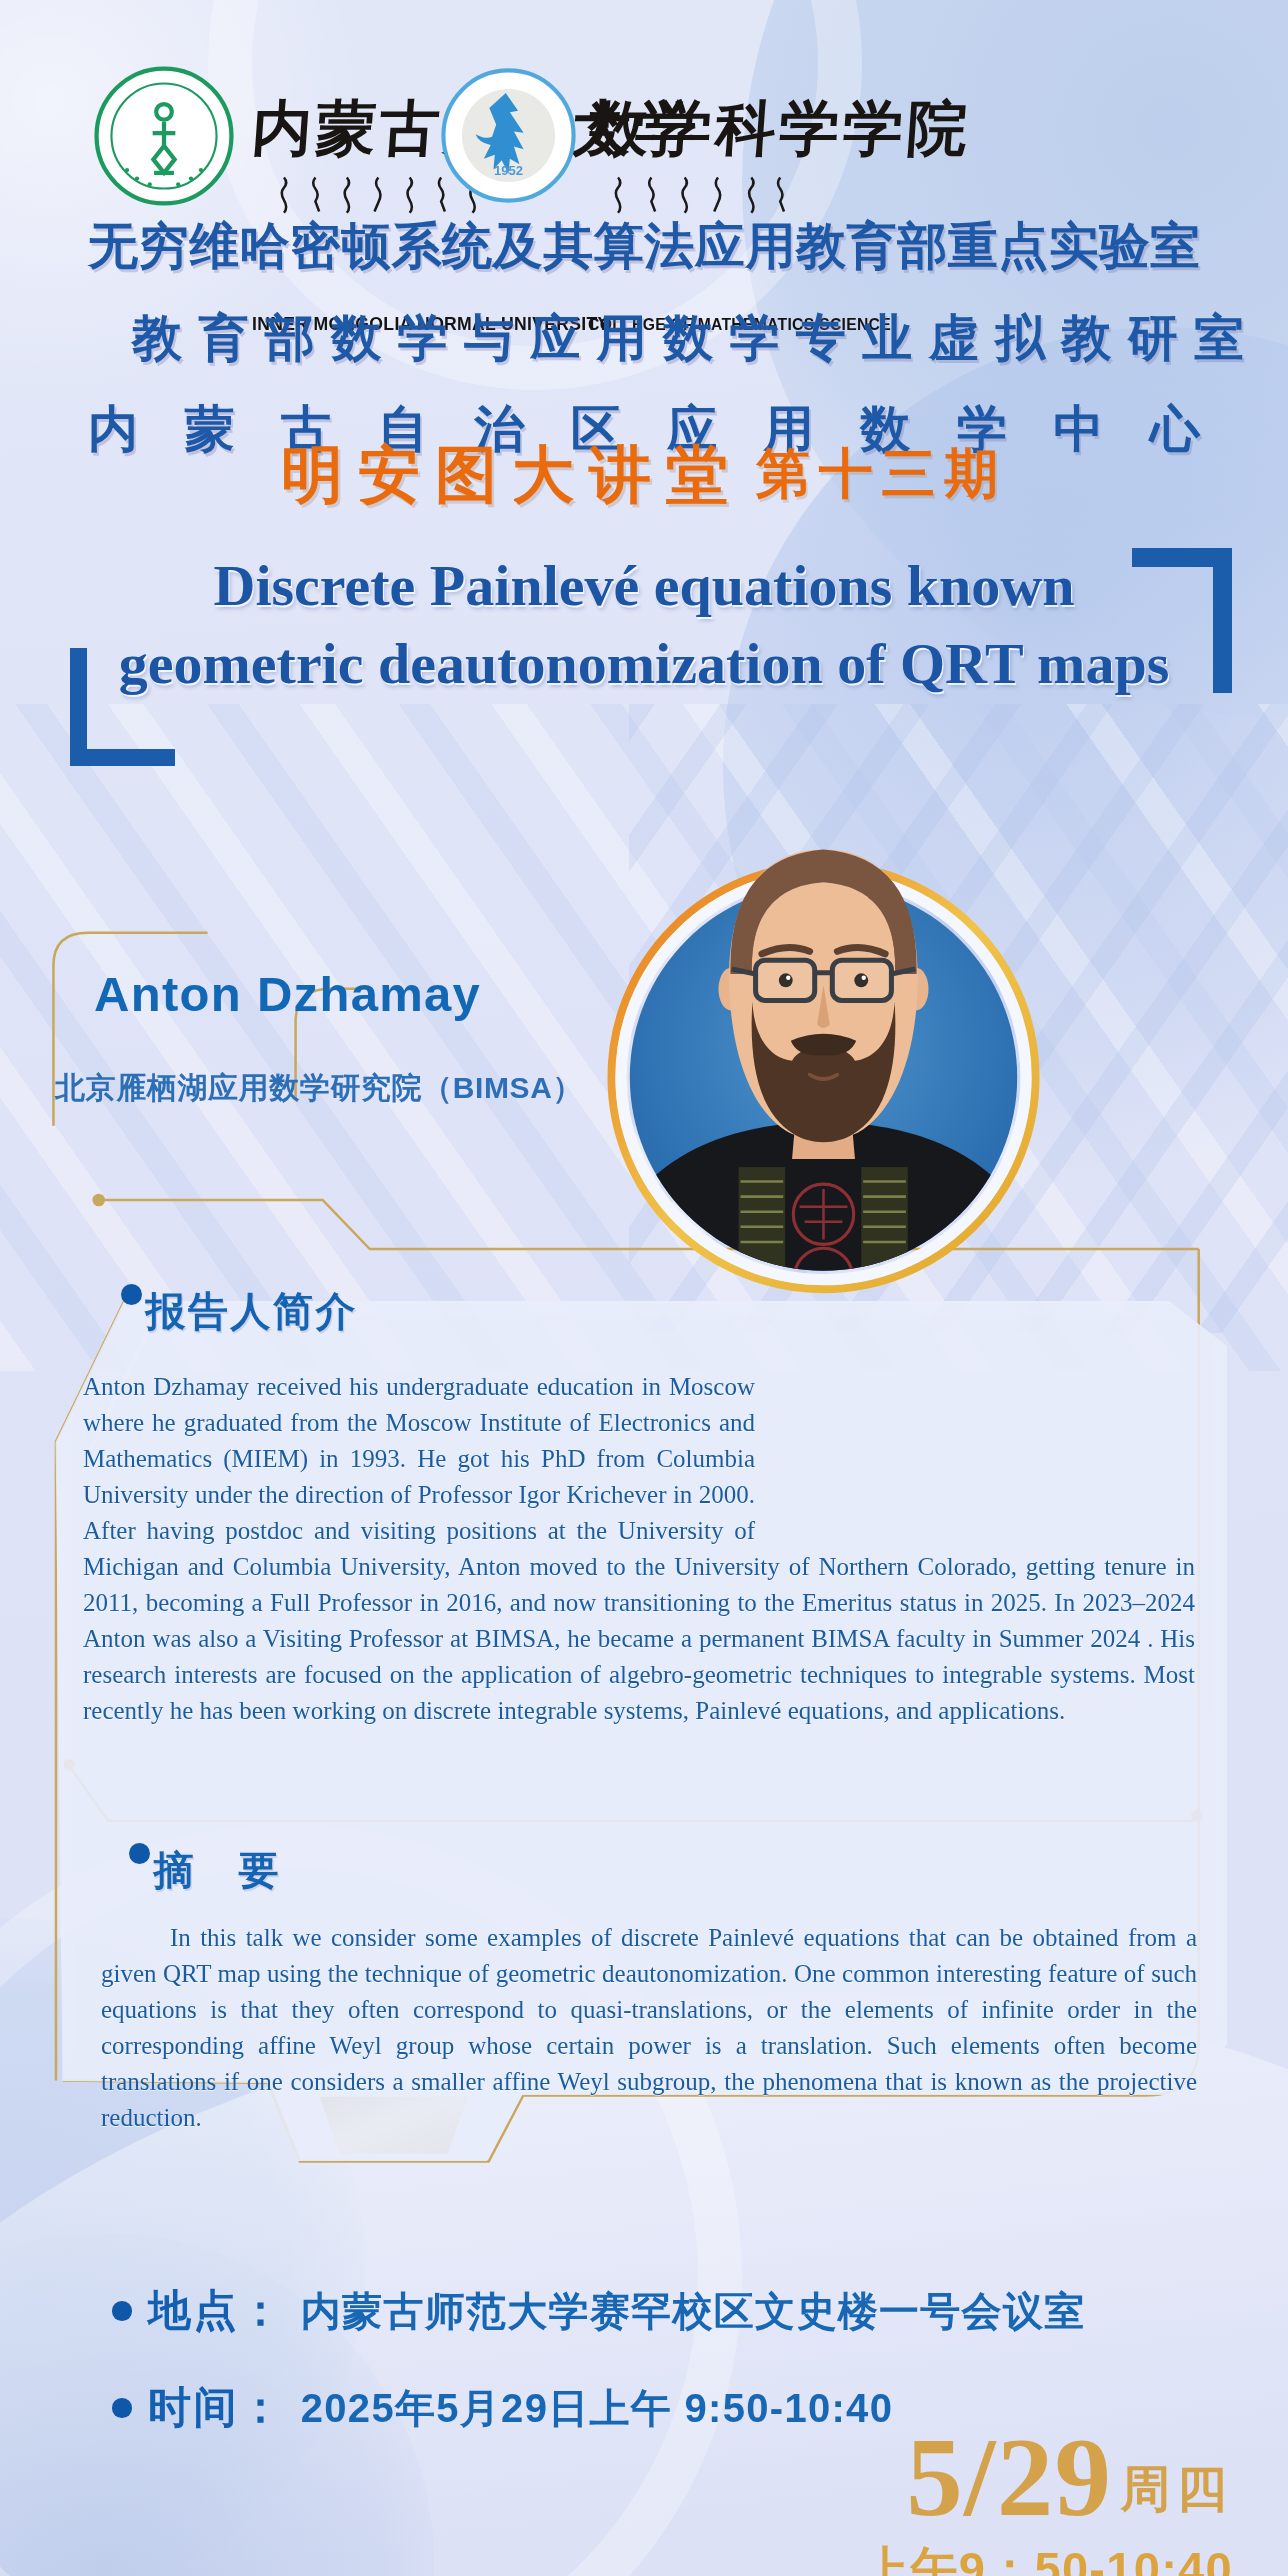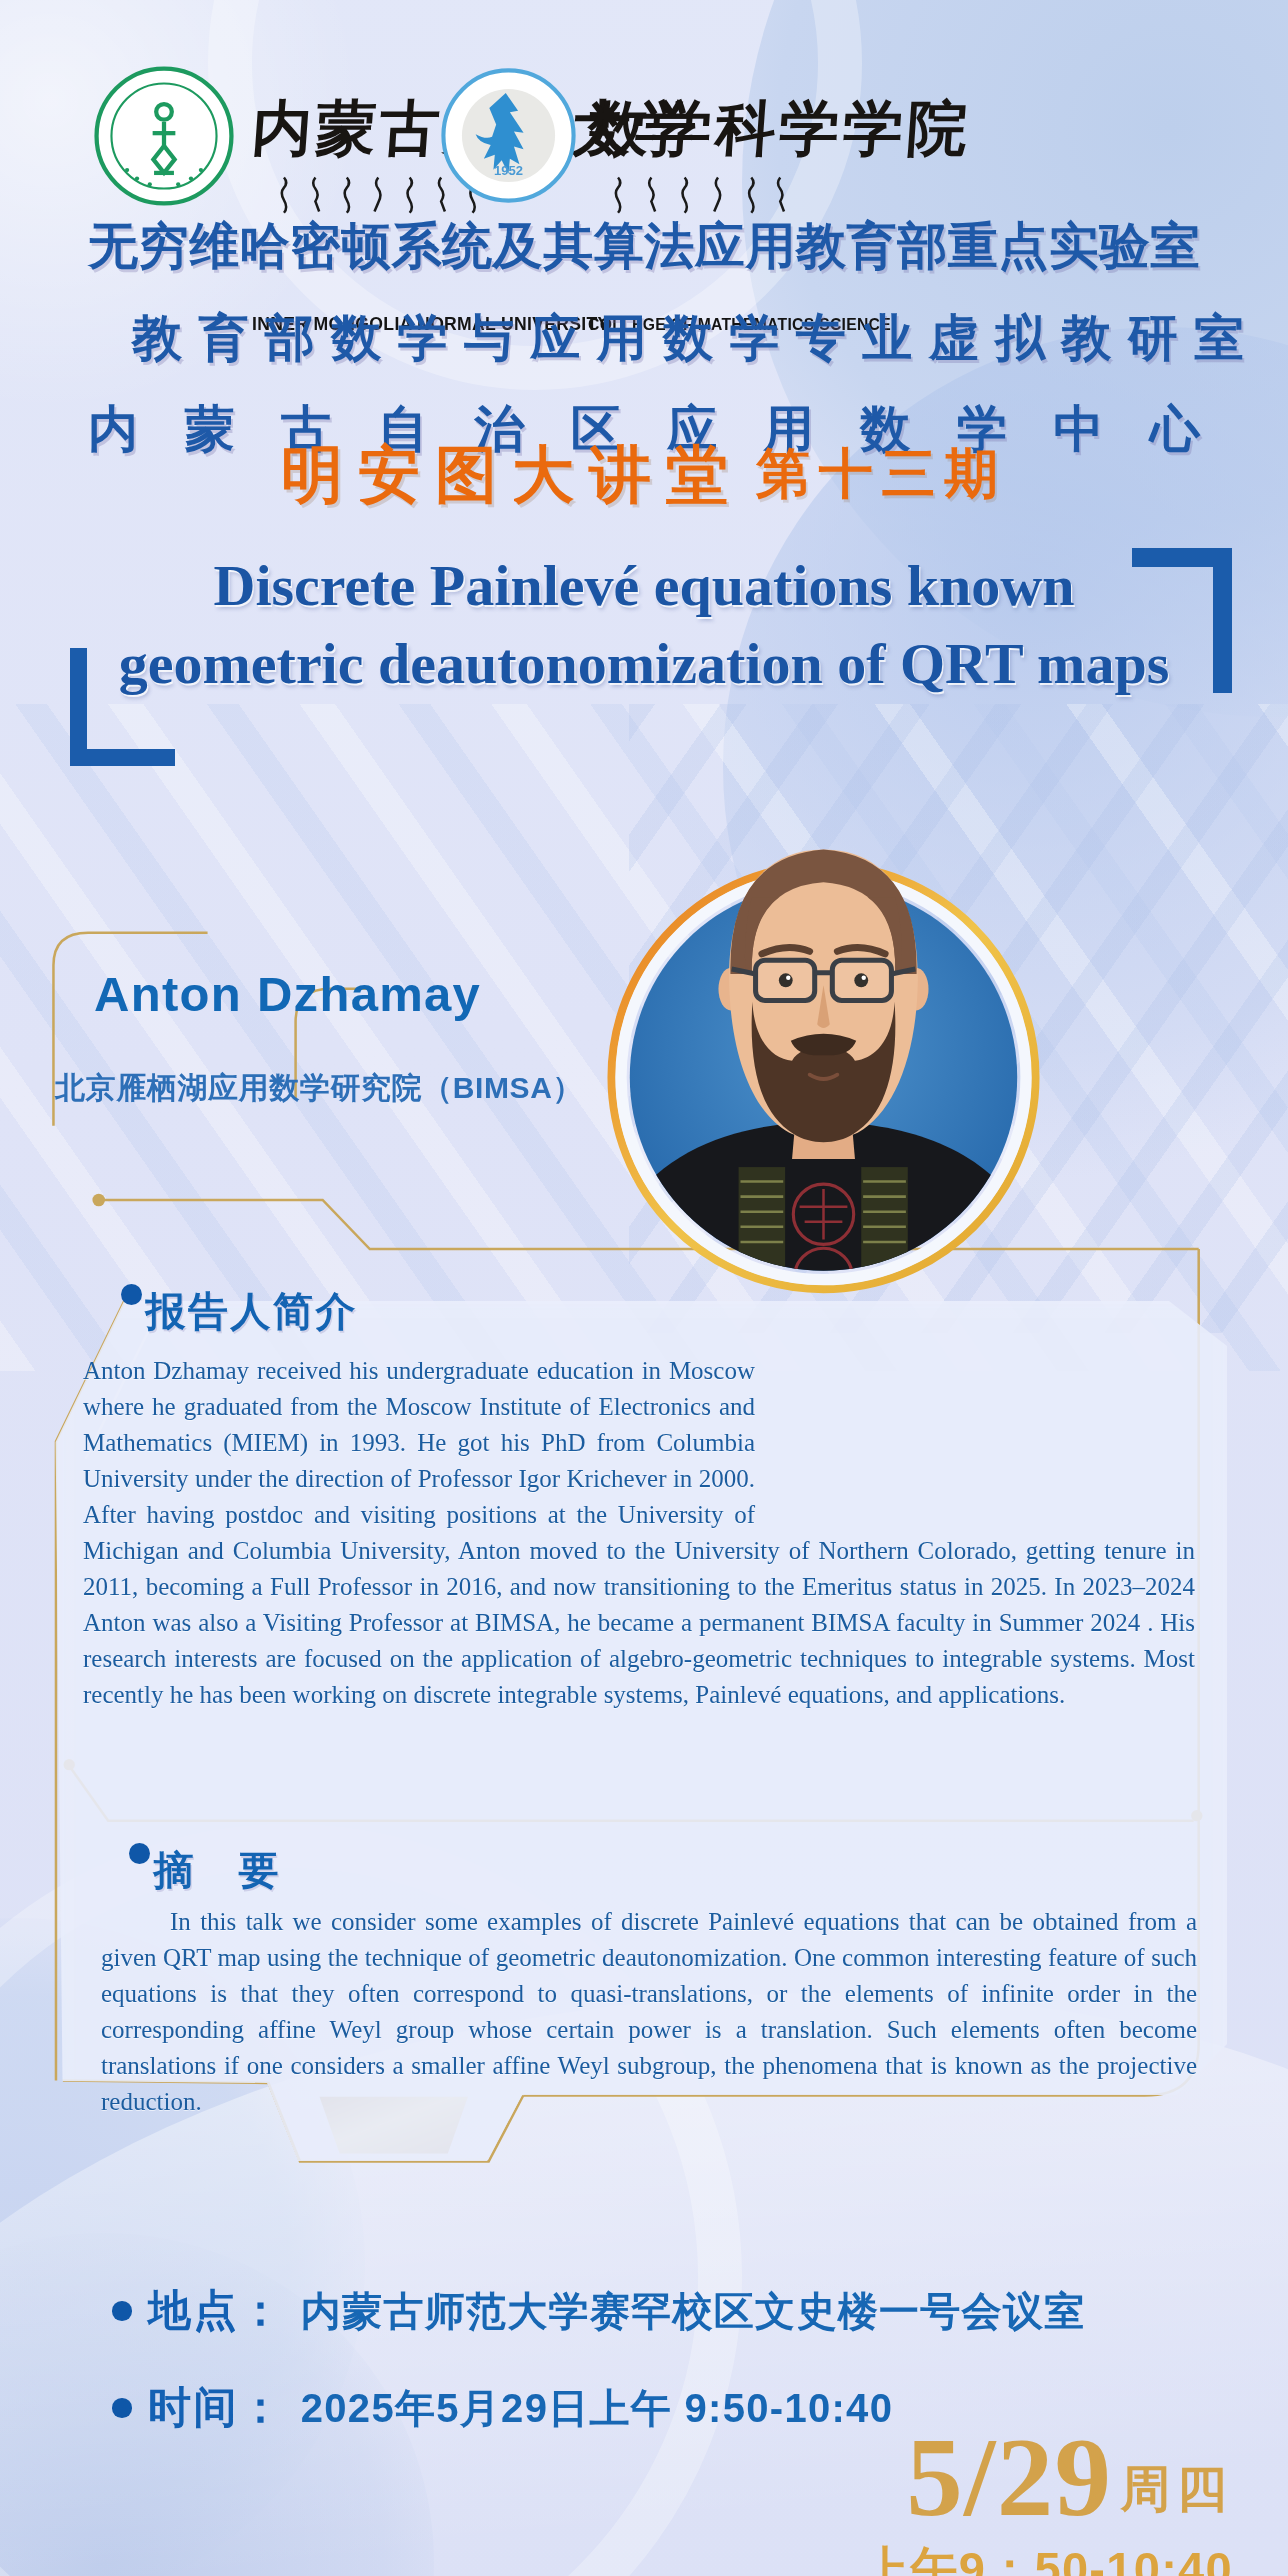--- a/index.html
+++ b/index.html
@@ -55,21 +55,21 @@
   
   .panel{position:absolute;left:55px;top:1296px;width:1177px;height:880px;
     background:rgba(236,240,253,.88);
     clip-path:polygon(69px 5px,1114px 5px,1172px 50px,1172px 748px,1121px 799px,467px 799px,432px 865px,243px 865px,212px 787px,7.5px 785px,0.6px 146px);
     filter:drop-shadow(0 3.8px 8.8px rgba(120,130,180,.25));}
   .sec-head{position:absolute;display:flex;align-items:flex-start;gap:3px;}
   .sec-head .dot{width:21.4px;height:21.4px;border-radius:50%;background:#0f57a8;}
   .sec-head .txt{font-size:40px;font-weight:900;color:#1364b3;letter-spacing:2.5px;
     text-shadow:1.3px 1.9px 0 rgba(130,125,180,.25);}
   .body-text{position:absolute;font-family:"Liberation Serif",serif;color:#1b5c9f;
-    font-size:25px;line-height:36px;text-align:justify;text-shadow:0 0.6px 0 rgba(255,255,255,.6);}
+    font-size:25px;line-height:36px;text-align:justify;text-shadow:0 0.6px 0 rgba(255,255,255,.6);margin-top:16px;}
   .bio-float{float:right;width:440px;height:148px;}
   
   .foot-row{position:absolute;display:flex;align-items:center;gap:16.4px;white-space:nowrap;}
   .foot-row .dot{width:19.5px;height:19.5px;border-radius:50%;background:#0f57a8;flex:0 0 auto;}
   .foot-row .lbl{font-size:43px;font-weight:900;color:#1360b3;letter-spacing:2.5px;}
   .foot-row .val{font-size:40px;font-weight:800;color:#1767b4;letter-spacing:1.3px;}
   .date-block{position:absolute;right:55px;top:2412px;width:566px;text-align:right;white-space:nowrap;}
   .date-big{font-family:"Liberation Serif",serif;font-size:113px;font-weight:900;color:#d3a24b;letter-spacing:1.3px;}
   .date-week{font-size:50px;font-weight:800;color:#d3a24b;margin-left:8px;display:inline-block;transform:translateY(-8.8px);letter-spacing:6.3px;}
   .date-time{font-size:47px;font-weight:800;color:#dca43f;margin-top:-3.8px;letter-spacing:1.3px;}

